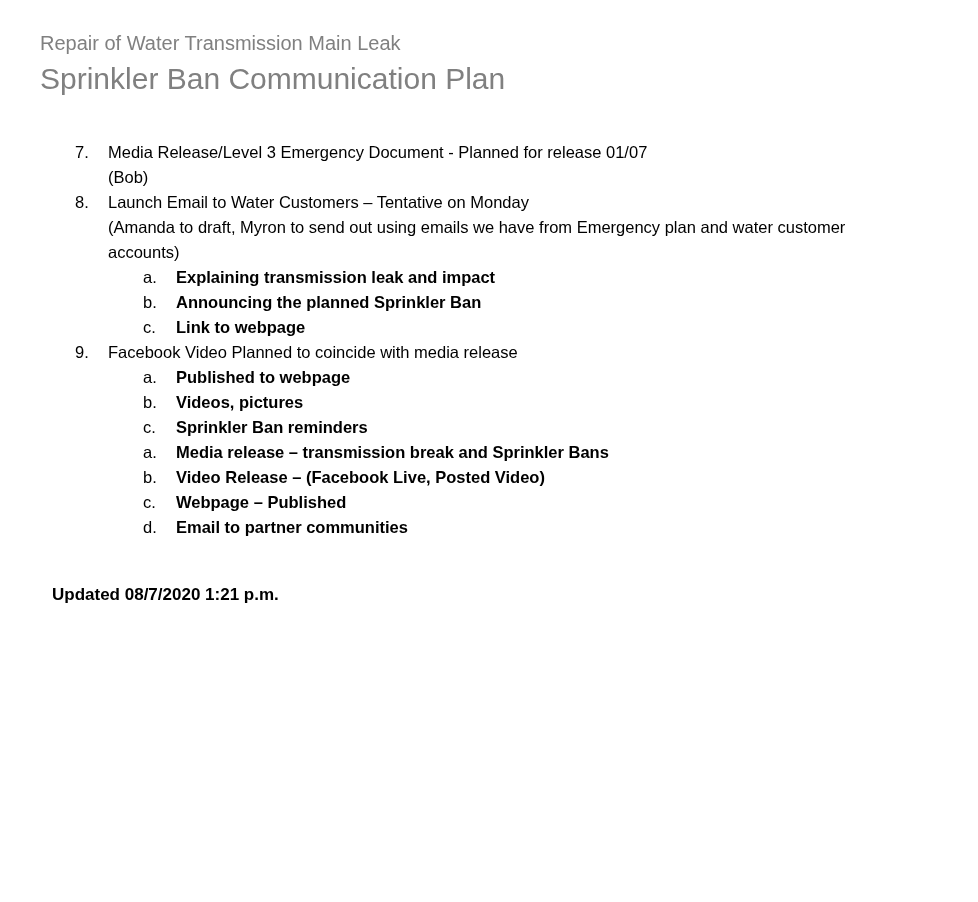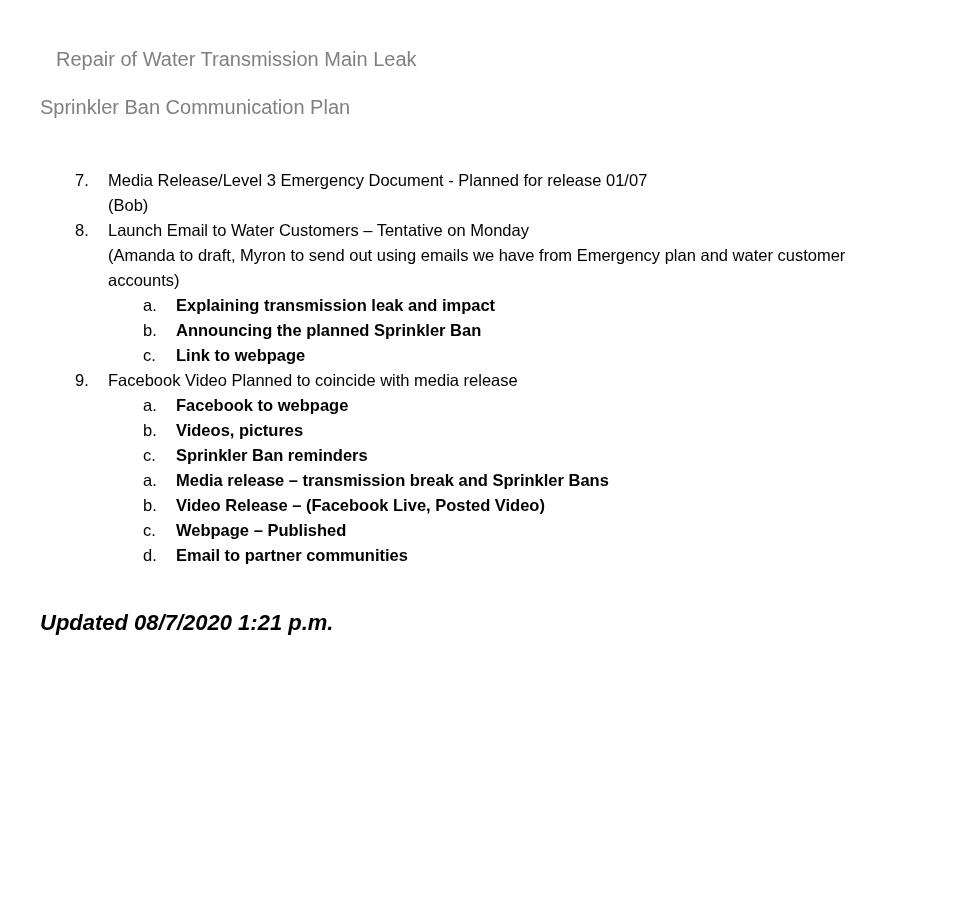--- a/index.html
+++ b/index.html
@@ -13,29 +13,29 @@
     overflow: hidden;
     font-family: "Liberation Sans", "DejaVu Sans", sans-serif;
   }
   .page {
     box-sizing: border-box;
     width: 978px;
     height: 902px;
     padding: 30px 100px 0 40px;
   }
   .subtitle {
-    margin: 16px;
+    margin: 0;
     font-size: 20px;
     line-height: 26px;
     font-weight: 400;
     color: #808080;
   }
   .title {
     margin: 4px 0 0 0;
-    font-size: 20px;
+    font-size: 30px;
     line-height: 38px;
     font-weight: 400;
     color: #808080;
   }
   .list {
     margin: 42px 0 0 35px;
     font-size: 16.5px;
     line-height: 25px;
     color: #000000;
   }
@@ -58,24 +58,23 @@
   }
   .letter {
     flex: 0 0 33px;
     width: 33px;
   }
   .stext {
     flex: 1 1 auto;
     font-weight: bold;
   }
   .footer {
-    margin: 42px 0 0 0;
-    font-size: 22px;
+    margin: 42px 0 0 12px;
+    font-size: 17px;
     line-height: 25px;
-    font-style: italic;
     font-weight: 600;
     color: #000000;
   }
 </style>
 </head>
 <body>
 
 <div class="page">
   <h2 class="subtitle" style="color: rgb(128, 128, 128);">Repair of Water Transmission Main Leak</h2>
   <h1 class="title" style="color: rgb(128, 128, 128);">Sprinkler Ban Communication Plan</h1>
@@ -101,21 +100,21 @@
       <div class="subitem">
         <span class="letter">c.</span>
         <span class="stext">Link to webpage</span>
       </div>
       <div class="item">
         <span class="num">9.</span>
         <span class="itext">Facebook Video Planned to coincide with media release</span>
       </div>
       <div class="subitem">
         <span class="letter">a.</span>
-        <span class="stext">Facebook to webpage</span>
+        <span class="stext">Published to webpage</span>
       </div>
       <div class="subitem">
         <span class="letter">b.</span>
         <span class="stext">Videos, pictures</span>
       </div>
       <div class="subitem">
         <span class="letter">c.</span>
         <span class="stext">Sprinkler Ban reminders</span>
       </div>
       <div class="subitem">

